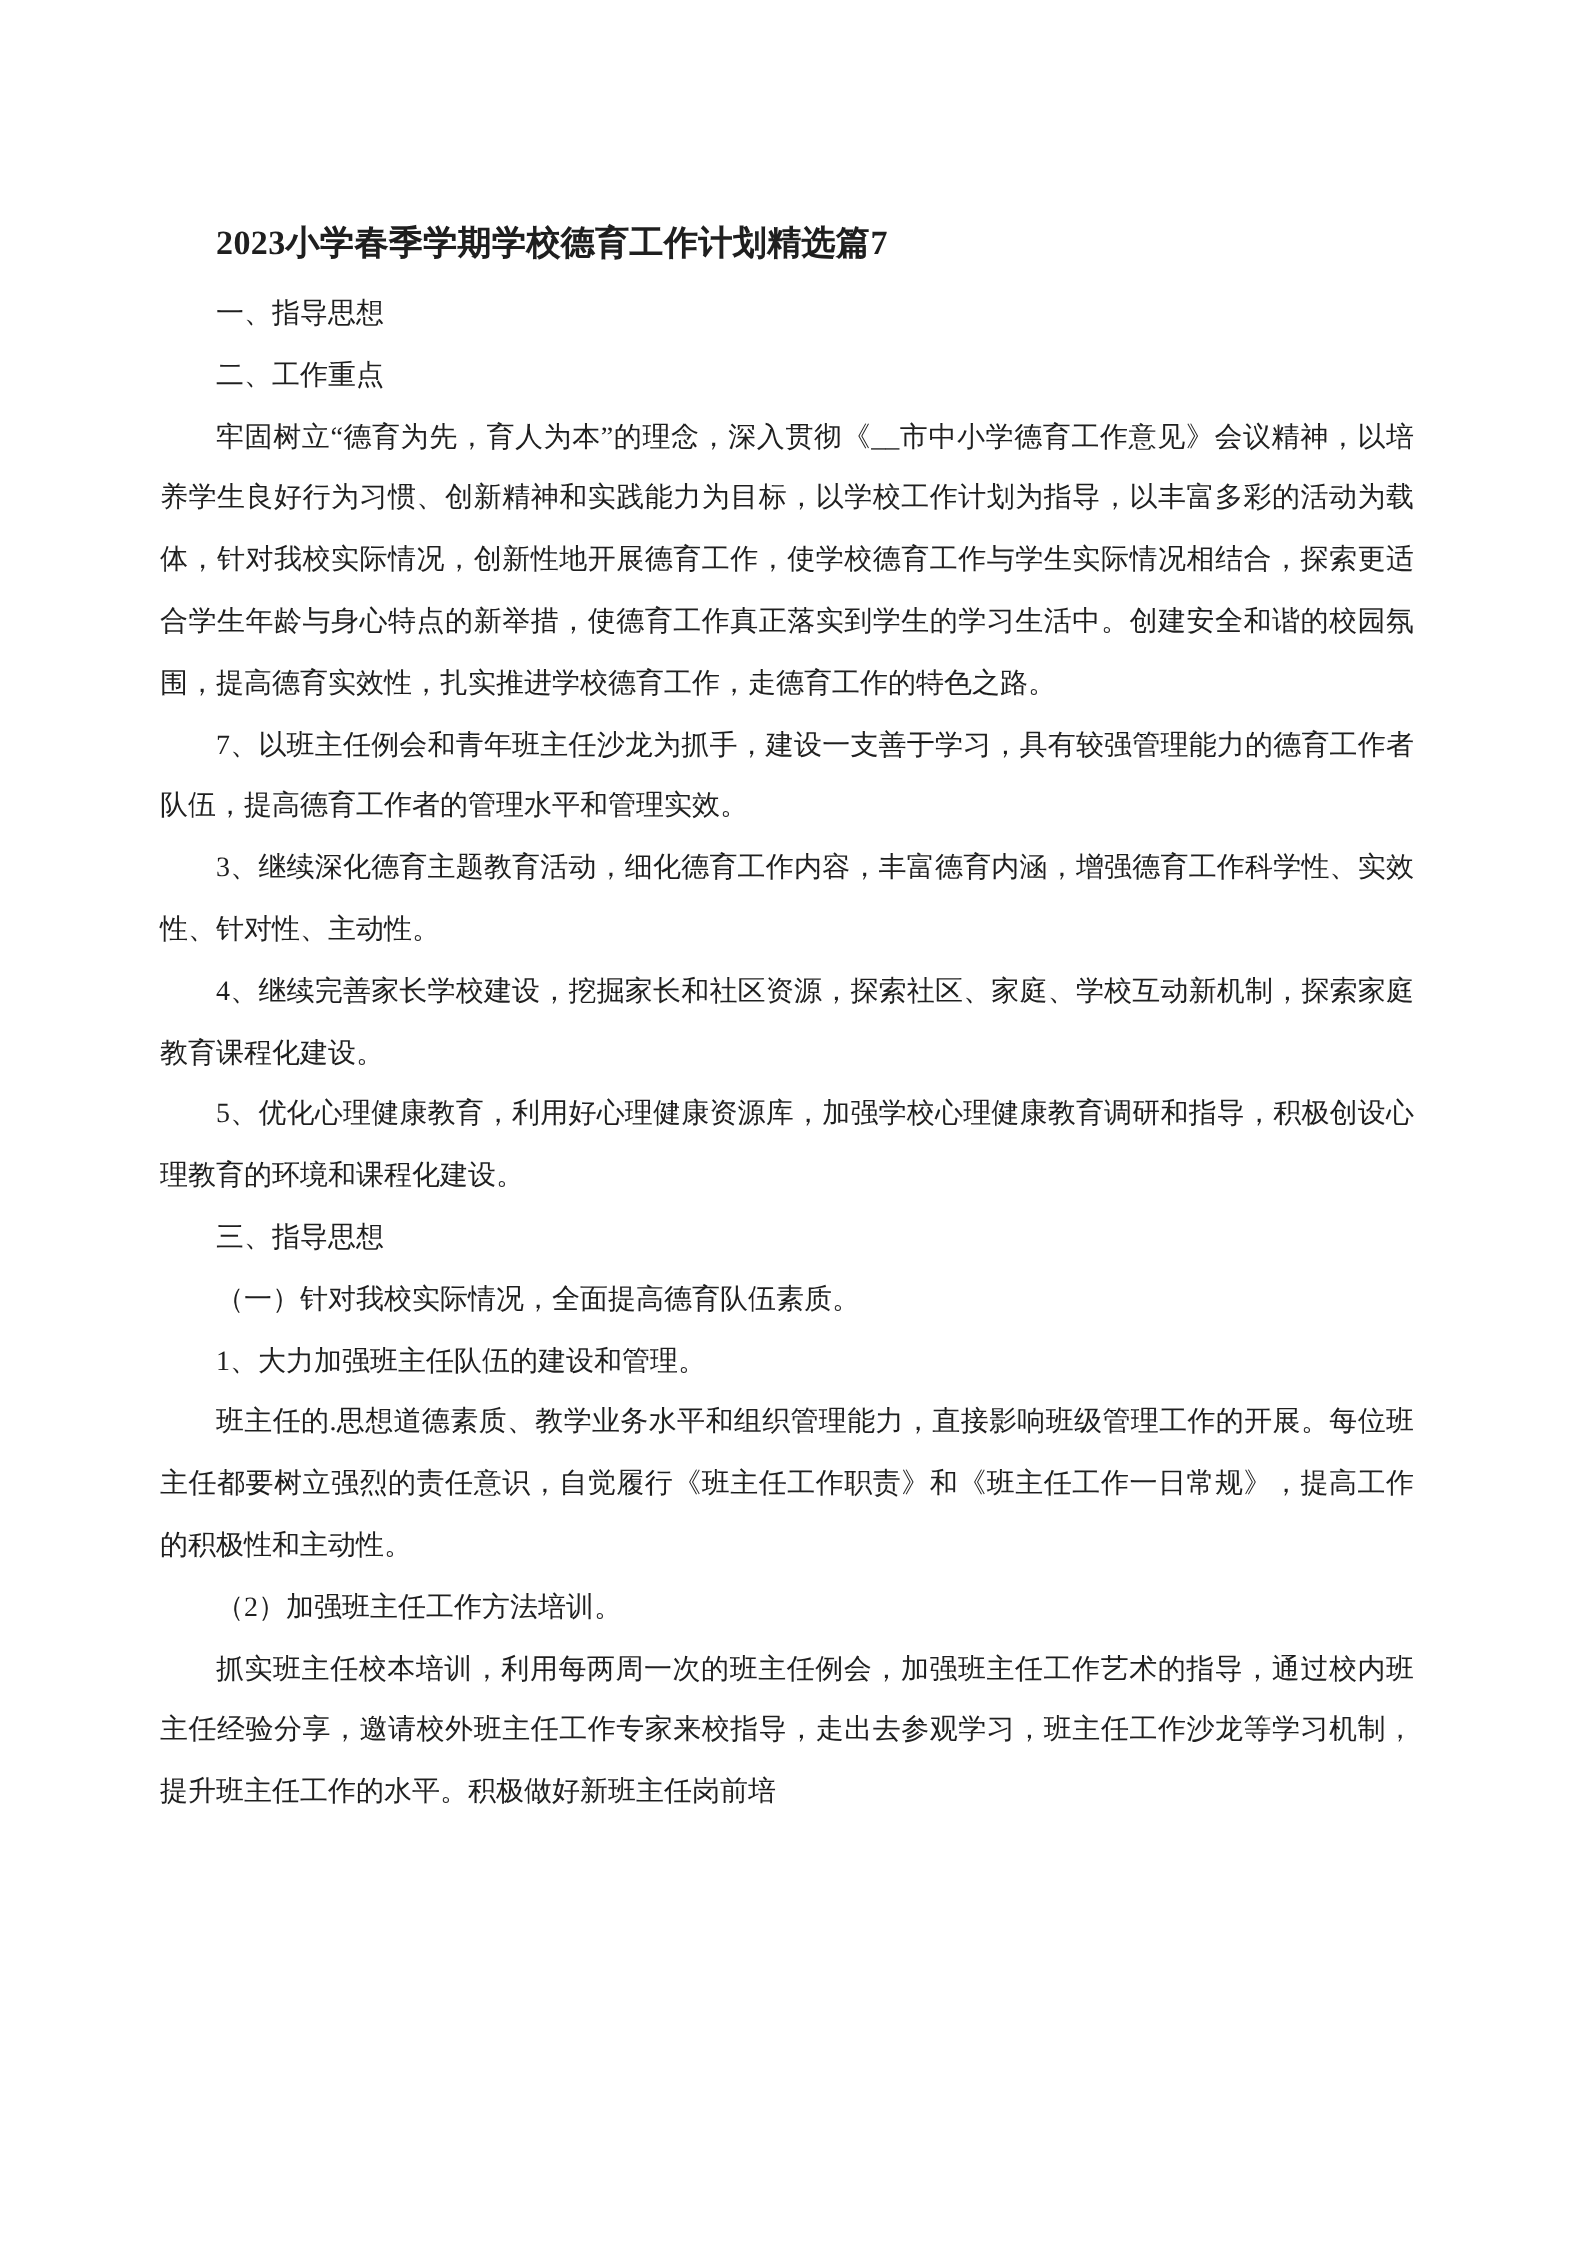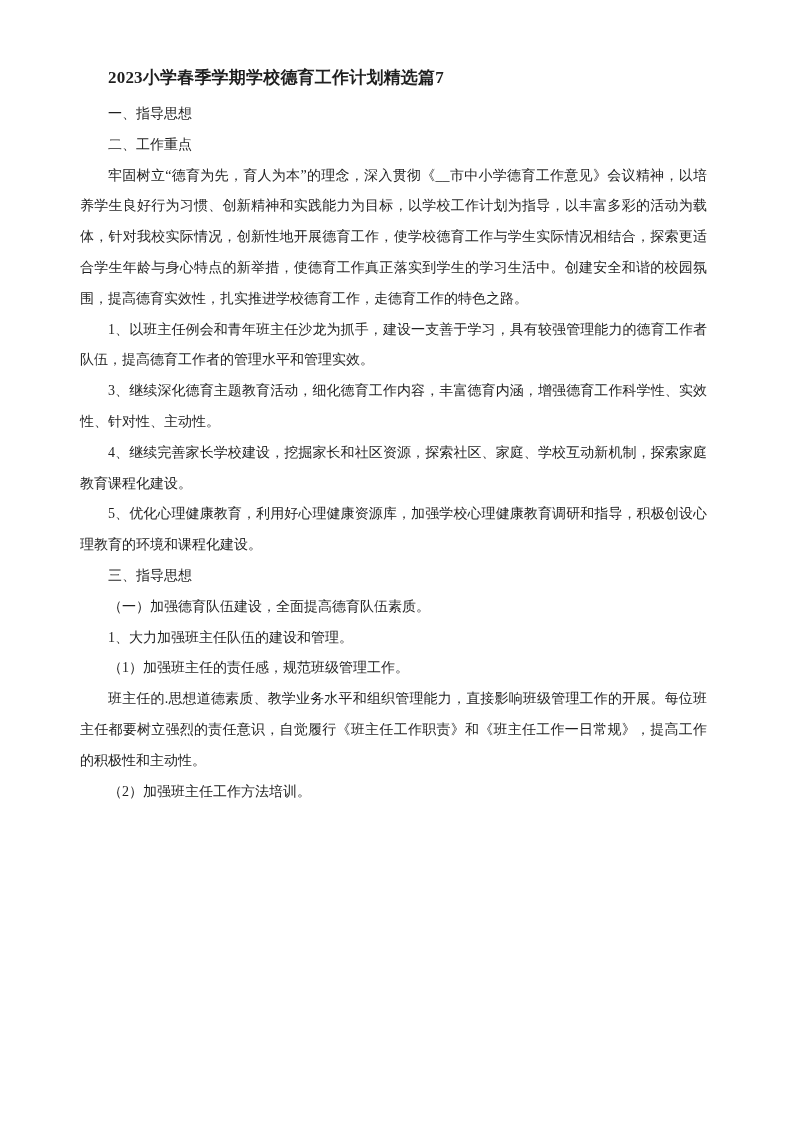--- a/index.html
+++ b/index.html
@@ -6,21 +6,21 @@
     margin: 0;
     padding: 0;
     background: #ffffff;
   }
   .page {
     position: relative;
     width: 793px;
     height: 1122px;
     background: #ffffff;
     box-sizing: border-box;
-    padding: 62px 86px 0 80px;
+    padding: 106px 86px 0 80px;
     overflow: hidden;
     font-family: "Liberation Serif", "DejaVu Serif", serif;
     color: #1f1f1f;
   }
   .doc-title {
     font-size: 17px;
     font-weight: bold;
     line-height: 31px;
     margin: 0 0 6px 0;
     text-indent: 28px;
@@ -39,24 +39,24 @@
 </head>
 <body style="background: rgb(255, 255, 255);">
 
 <div class="page" style="color: rgb(31, 31, 31);">
   <h1 class="doc-title">2023小学春季学期学校德育工作计划精选篇7</h1>
 
   <p class="para">一、指导思想</p>
   <p class="para">二、工作重点</p>
 
   <p class="para">牢固树立“德育为先，育人为本”的理念，深入贯彻《__市中小学德育工作意见》会议精神，以培养学生良好行为习惯、创新精神和实践能力为目标，以学校工作计划为指导，以丰富多彩的活动为载体，针对我校实际情况，创新性地开展德育工作，使学校德育工作与学生实际情况相结合，探索更适合学生年龄与身心特点的新举措，使德育工作真正落实到学生的学习生活中。创建安全和谐的校园氛围，提高德育实效性，扎实推进学校德育工作，走德育工作的特色之路。</p>
-  <p class="para">1、以班主任例会和青年班主任沙龙为抓手，建设一支善于学习，具有较强管理能力的德育工作者队伍，提高德育工作者的管理水平和管理实效。</p>
+  <p class="para">7、以班主任例会和青年班主任沙龙为抓手，建设一支善于学习，具有较强管理能力的德育工作者队伍，提高德育工作者的管理水平和管理实效。</p>
   <p class="para">3、继续深化德育主题教育活动，细化德育工作内容，丰富德育内涵，增强德育工作科学性、实效性、针对性、主动性。</p>
   <p class="para">4、继续完善家长学校建设，挖掘家长和社区资源，探索社区、家庭、学校互动新机制，探索家庭教育课程化建设。</p>
   <p class="para">5、优化心理健康教育，利用好心理健康资源库，加强学校心理健康教育调研和指导，积极创设心理教育的环境和课程化建设。</p>
 
   <p class="para">三、指导思想</p>
-  <p class="para">（一）加强德育队伍建设，全面提高德育队伍素质。</p>
+  <p class="para">（一）针对我校实际情况，全面提高德育队伍素质。</p>
   <p class="para">1、大力加强班主任队伍的建设和管理。</p>
-  <p class="para">（1）加强班主任的责任感，规范班级管理工作。</p>
   <p class="para">班主任的.思想道德素质、教学业务水平和组织管理能力，直接影响班级管理工作的开展。每位班主任都要树立强烈的责任意识，自觉履行《班主任工作职责》和《班主任工作一日常规》，提高工作的积极性和主动性。</p>
   <p class="para">（2）加强班主任工作方法培训。</p>
+  <p class="para">抓实班主任校本培训，利用每两周一次的班主任例会，加强班主任工作艺术的指导，通过校内班主任经验分享，邀请校外班主任工作专家来校指导，走出去参观学习，班主任工作沙龙等学习机制，提升班主任工作的水平。积极做好新班主任岗前培</p>
 </div>
 
 </body></html>

